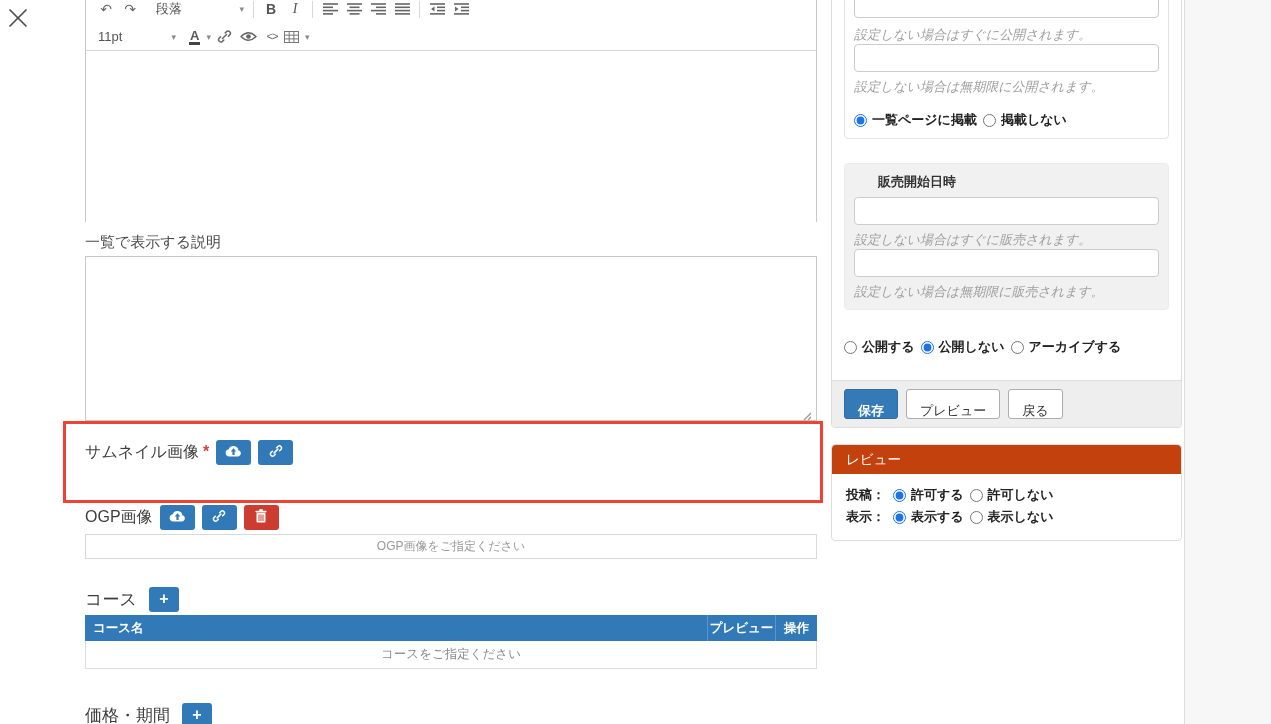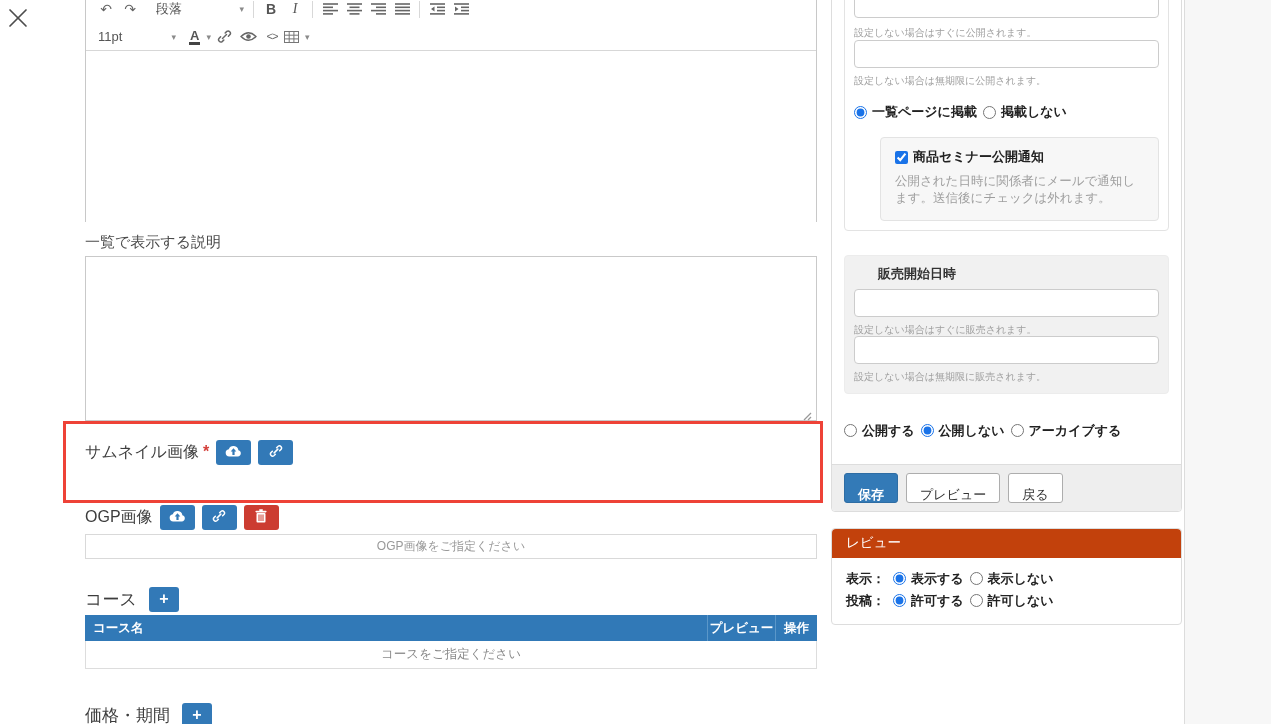--- a/index.html
+++ b/index.html
@@ -75,21 +75,21 @@
 
   
   #sidebar { position:absolute; left:831px; top:0; width:351px; }
   .card { border:1px solid #ddd; border-radius:4px; background:#fff; }
   #card-publish { margin-top:-33px; }
   #card-publish .card-body { padding:12px; }
   .sub-panel { border:1px solid #e3e3e3; border-radius:4px; background:#fff; padding:9px; }
   .sub-panel.gray { background:#f1f1f1; border-color:#ececec; margin-top:24px; }
   .side-input { width:100%; height:28px; border:1px solid #ccc; border-radius:4px; background:#fff; padding:0 8px; font-size:13px; }
   .side-label { font-size:13px; font-weight:bold; color:#333; margin-top:14px; margin-bottom:6px; }
-  .help-text { font-size:10px; color:#9e9e9e; margin-top:8px; line-height:1.35; }
+  .help-text { font-size:13px; color:#9e9e9e; margin-top:8px; line-height:1.35;font-style:italic; }
   .help-text.tight { margin-top:6px; }
   .radio-row { display:flex; align-items:flex-start; flex-wrap:wrap; gap:2px 6px; font-size:13px; font-weight:bold; color:#222; }
   .radio-row label, .check-row label { display:inline-flex; align-items:center; gap:5px; cursor:pointer; }
   input[type="radio"], input[type="checkbox"] { width:13px; height:13px; accent-color:#1a73e8; margin:0; }
   #listing-radios { margin-top:16px; }
   #notify-box { margin:16px 0 0 26px; border:1px solid #e3e3e3; border-radius:4px; background:#f7f7f7; padding:10px 14px 12px; }
   .check-row { font-size:13px; font-weight:bold; color:#222; }
   #notify-help { font-size:12.5px; color:#9e9e9e; line-height:17.5px; margin-top:6px; }
   #status-radios { margin-top:28px; }
   .card-footer { margin-top:12px; background:#eee; border-top:1px solid #ddd; padding:8px 12px;
@@ -348,29 +348,20 @@
         <div id="listing-radios" class="radio-row">
           <label>
             <input type="radio" name="listing" checked="" style="">
             <span>一覧ページに掲載</span>
           </label>
           <label>
             <input type="radio" name="listing" style="">
             <span>掲載しない</span>
           </label>
         </div>
-        <div id="notify-box">
-          <div class="check-row">
-            <label>
-              <input type="checkbox" checked="" style="">
-              <span>商品セミナー公開通知</span>
-            </label>
-          </div>
-          <div id="notify-help">公開された日時に関係者にメールで通知します。送信後にチェックは外れます。</div>
-        </div>
       </div>
 
       <div class="sub-panel gray">
         <div class="side-label" style="margin-top:0;padding-left:24px;">販売開始日時</div>
         <input class="side-input" type="text" value="" style="">
         <div class="help-text tight">設定しない場合はすぐに販売されます。</div>
         <input class="side-input" type="text" value="" style="">
         <div class="help-text tight">設定しない場合は無期限に販売されます。</div>
       </div>
 
@@ -393,43 +384,43 @@
       <button class="btn btn-primary">保存</button>
       <button class="btn btn-default">プレビュー</button>
       <button class="btn btn-default">戻る</button>
     </div>
   </div>
 
   <div id="card-review" class="card">
     <div class="panel-header">レビュー</div>
     <div class="card-body">
       <div class="review-row">
+        <span>投稿：</span>
+        <div class="radio-row">
+          <label>
+            <input type="radio" name="revpost" checked="" style="">
+            <span>許可する</span>
+          </label>
+          <label>
+            <input type="radio" name="revpost" style="">
+            <span>許可しない</span>
+          </label>
+        </div>
+      </div>
+      <div class="review-row">
         <span>表示：</span>
         <div class="radio-row">
           <label>
             <input type="radio" name="revshow" checked="" style="">
             <span>表示する</span>
           </label>
           <label>
             <input type="radio" name="revshow" style="">
             <span>表示しない</span>
           </label>
         </div>
       </div>
-      <div class="review-row">
-        <span>投稿：</span>
-        <div class="radio-row">
-          <label>
-            <input type="radio" name="revpost" checked="" style="">
-            <span>許可する</span>
-          </label>
-          <label>
-            <input type="radio" name="revpost" style="">
-            <span>許可しない</span>
-          </label>
-        </div>
-      </div>
     </div>
   </div>
 
 </div>
 
 <div id="right-strip"></div>
 
 </body></html>

